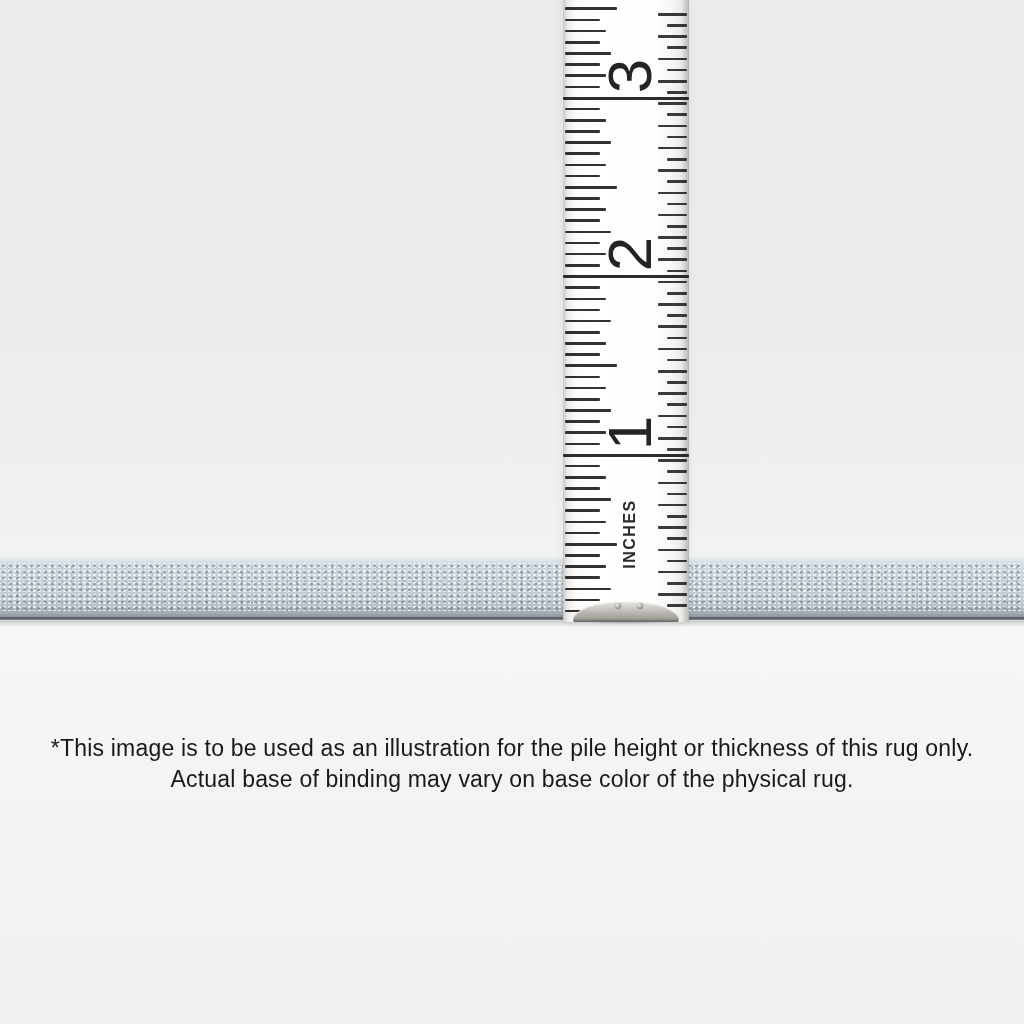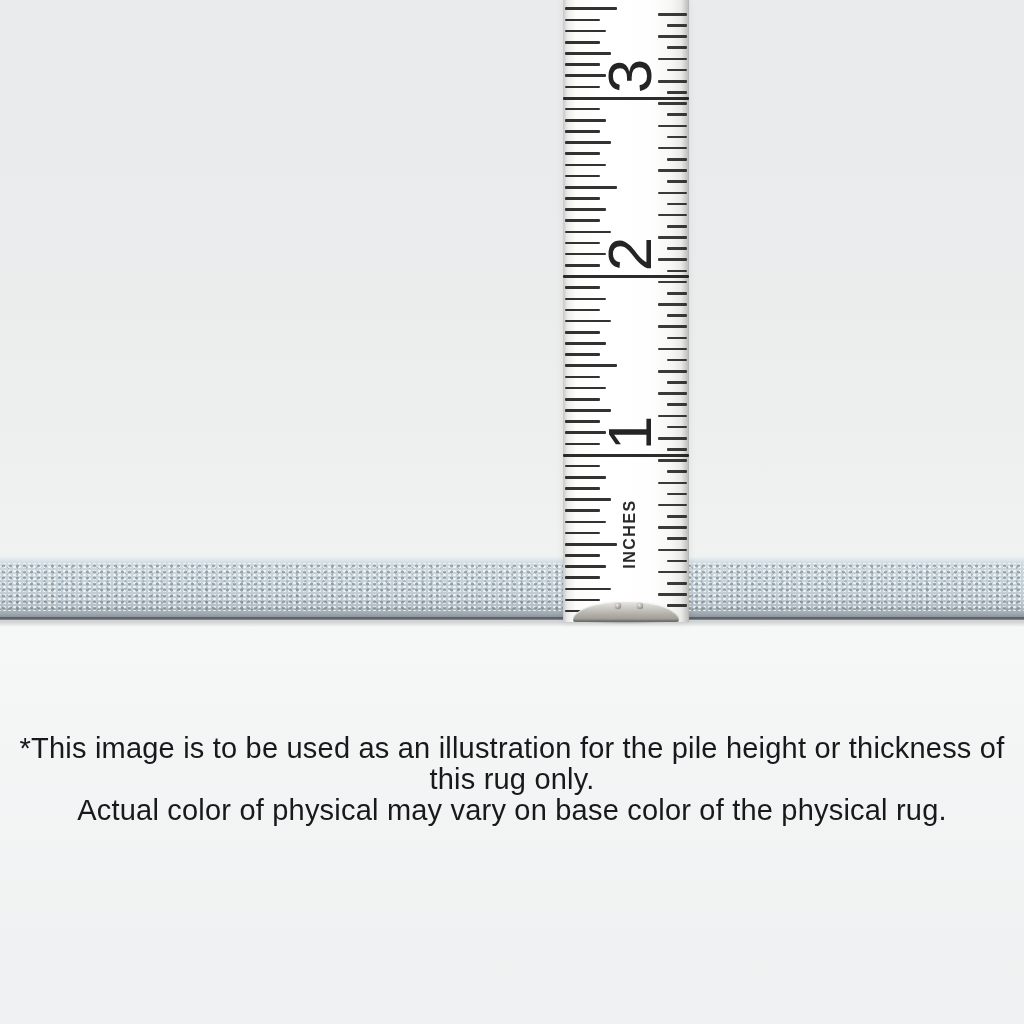--- a/index.html
+++ b/index.html
@@ -53,21 +53,21 @@
        box-shadow:inset 0 1px 1px rgba(255,255,255,.85), inset 0 -2px 2px rgba(0,0,0,.28);}
   .rivet{position:absolute;top:2px;width:6px;height:6px;border-radius:50%;
        background:radial-gradient(circle at 35% 30%,#efeeea,#8a8782 80%);
        box-shadow:0 0 1px rgba(60,60,60,.6);}
   .r1{left:42px;} .r2{left:64px;}
   .ruler-shadow{position:absolute;left:565px;top:618px;width:122px;height:8px;
        background:radial-gradient(ellipse 50% 50% at 50% 40%,rgba(45,47,50,.35),rgba(45,47,50,0) 72%);}
 
   
   .caption{position:absolute;left:0;top:733px;width:1024px;text-align:center;
-       font-size:29px;line-height:31px;letter-spacing:.2px;color:#17191c;}
+       font-size:23px;line-height:31px;letter-spacing:.2px;color:#17191c;}
 </style>
 </head>
 <body>
 
 <div class="stage">
   <div class="wall"></div>
   <div class="floor"></div>
 
   <div class="rug">
     <div class="rug-texture"></div>
@@ -194,15 +194,15 @@
     <span class="unit">INCHES</span>
     <div class="shade"></div>
     <div class="hook">
       <span class="rivet r1"></span>
       <span class="rivet r2"></span>
     </div>
   </div>
 
   <div class="caption">
     <div>*This image is to be used as an illustration for the pile height or thickness of this rug only.</div>
-    <div>Actual color of physical may vary on base color of the physical rug.</div>
+    <div>Actual base of binding may vary on base color of the physical rug.</div>
   </div>
 </div>
 
 </body></html>

